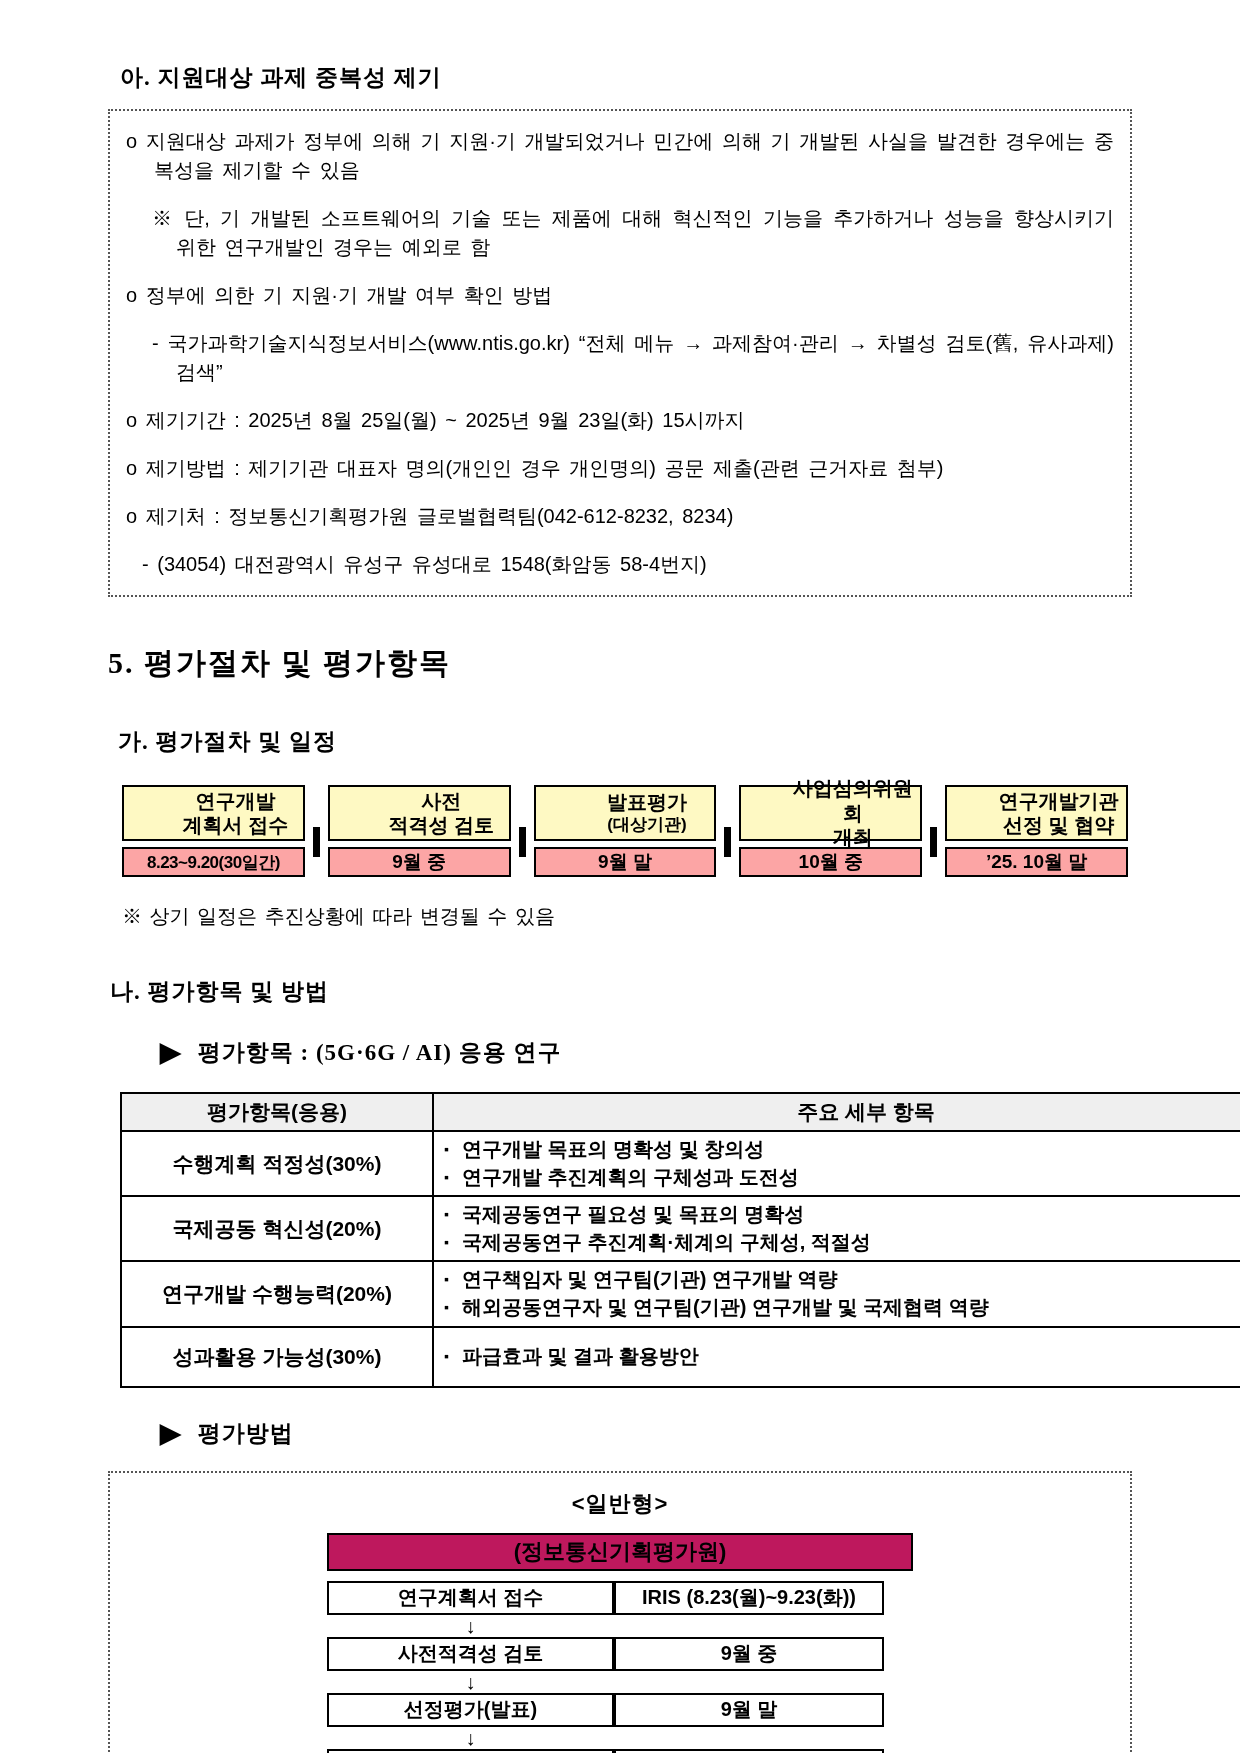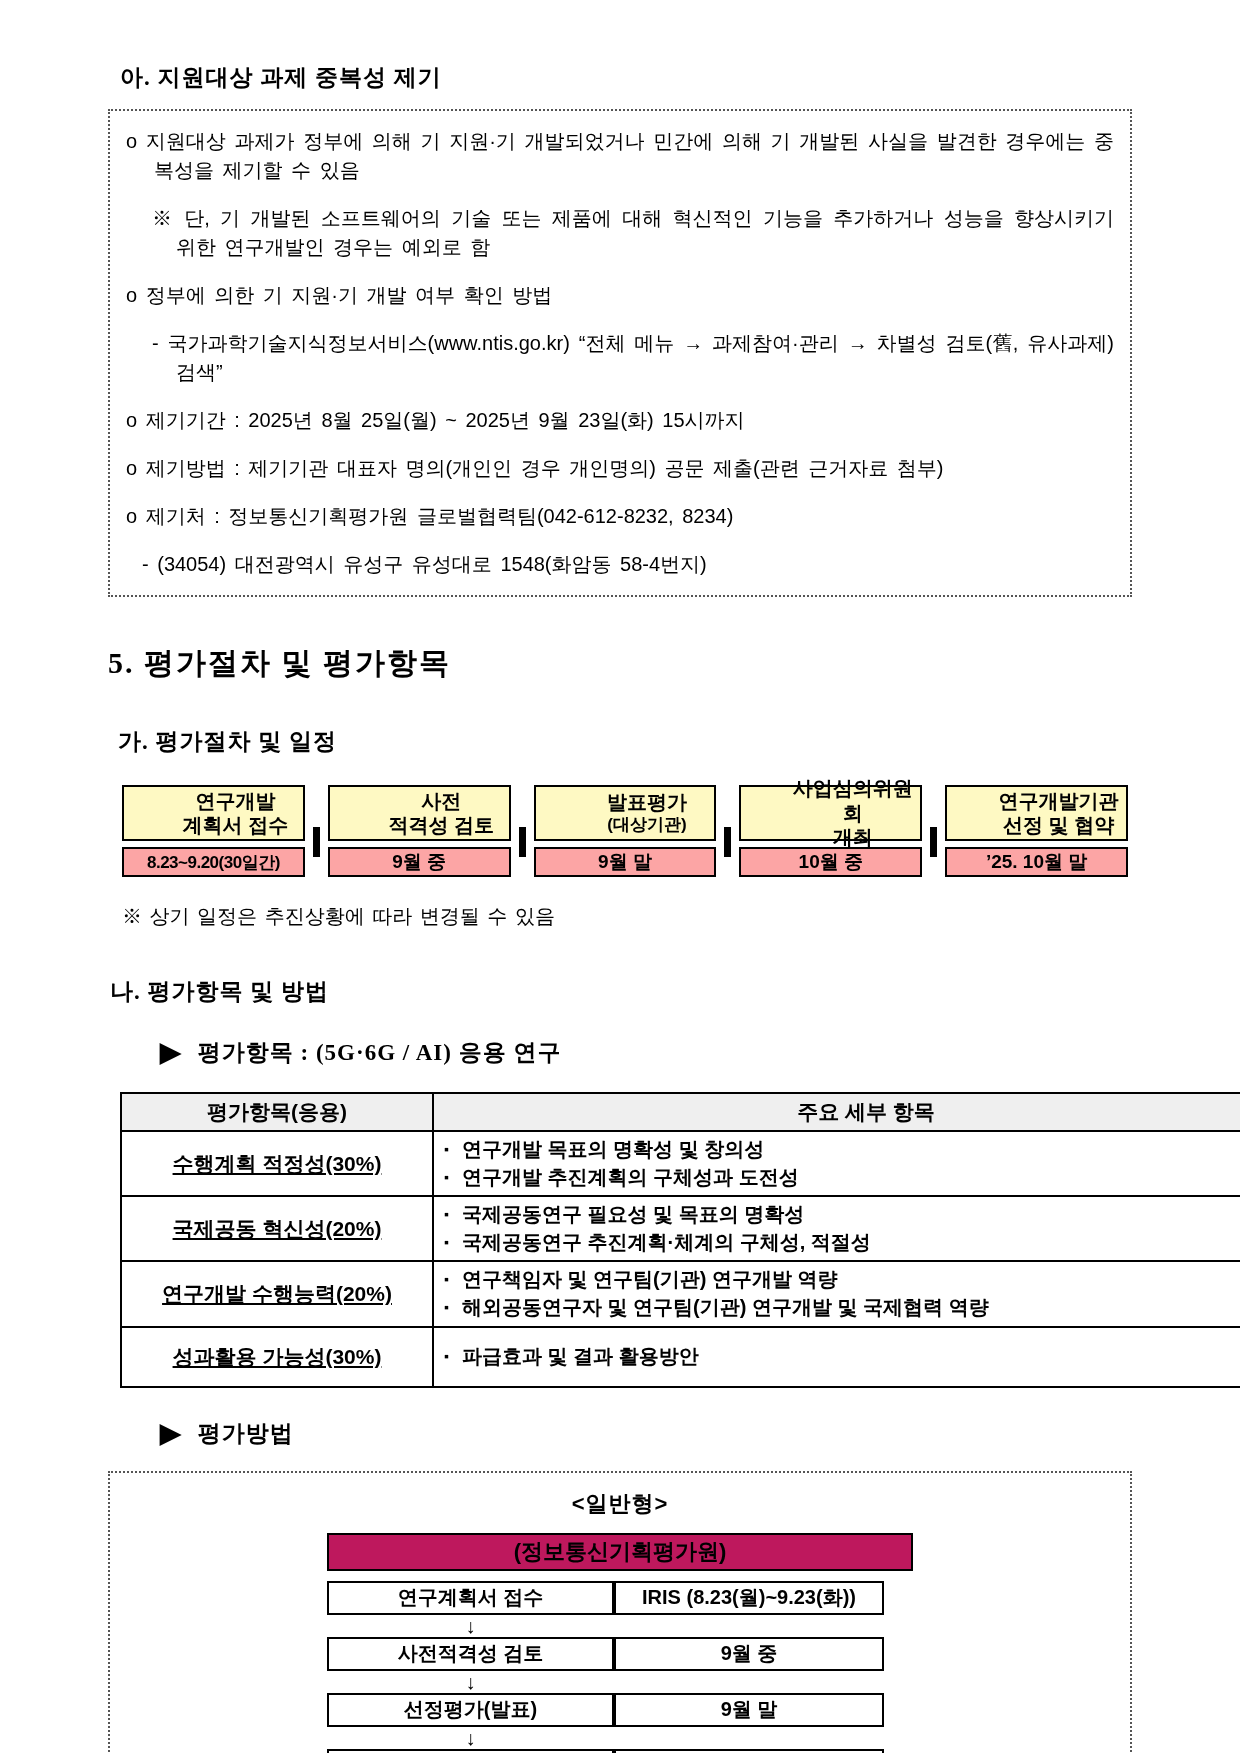--- a/index.html
+++ b/index.html
@@ -103,21 +103,20 @@
   table.eval th {
     background:#efefef;
     font-size:21px; font-weight:700;
     height:32px; padding:2px;
   }
   col.c1 { width:312px; }
   td.item-cell {
     text-align:center;
     font-weight:700; font-size:21px;
     height:56px;
-    text-decoration:underline;
   }
   td.detail-cell { padding:4px 10px; font-size:20px; font-weight:600; }
   .detail-line { display:flex; gap:13px; line-height:1.38; align-items:flex-start; }
   .detail-bullet { font-size:14px; line-height:1.9; }
 
   
   #method-box { width:1024px; margin-top:22px; padding:16px 0 18px 0; height:296px; }
   .gtitle { text-align:center; font-weight:700; font-size:22px; letter-spacing:1px; }
   .mflow { width:586px; margin:14px auto 0 auto; }
   .org-box {

